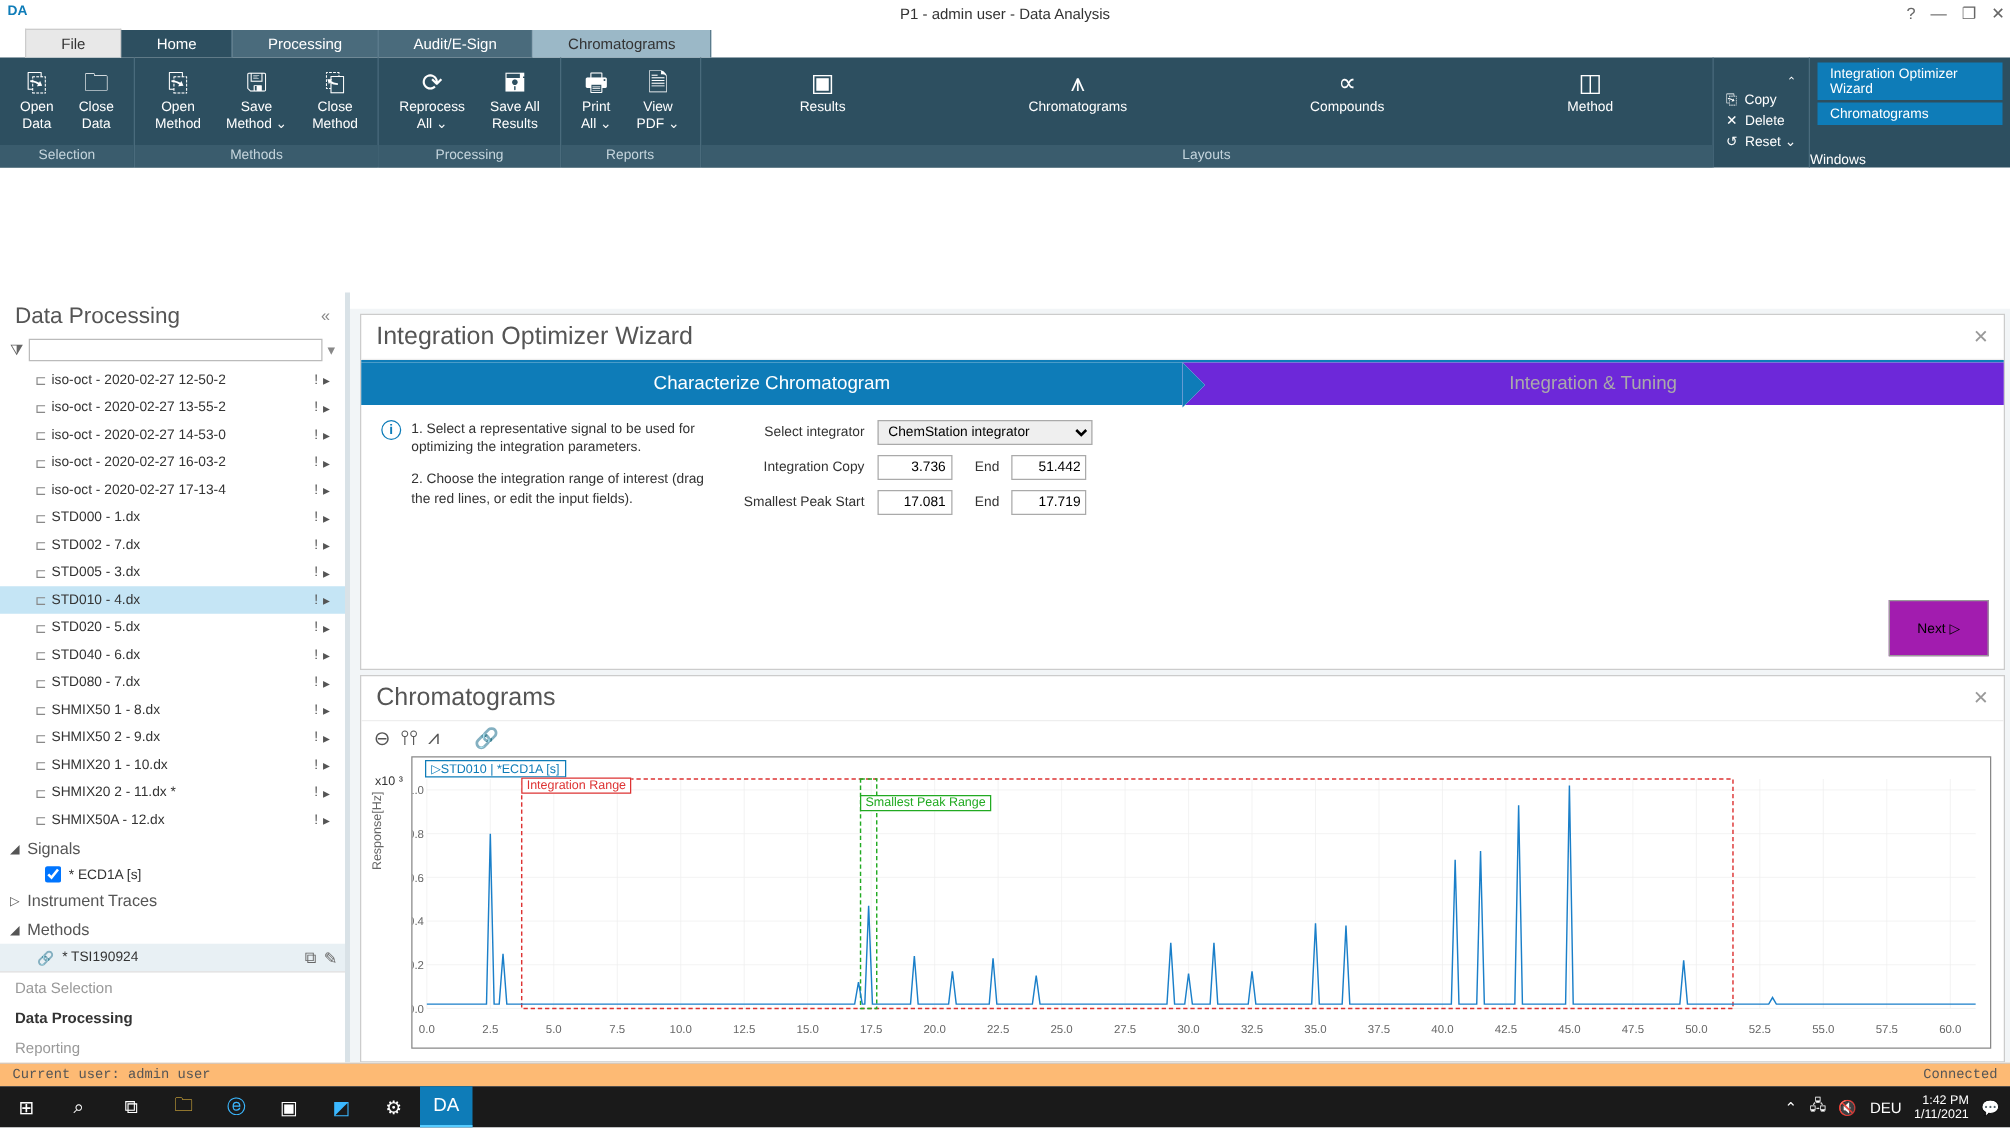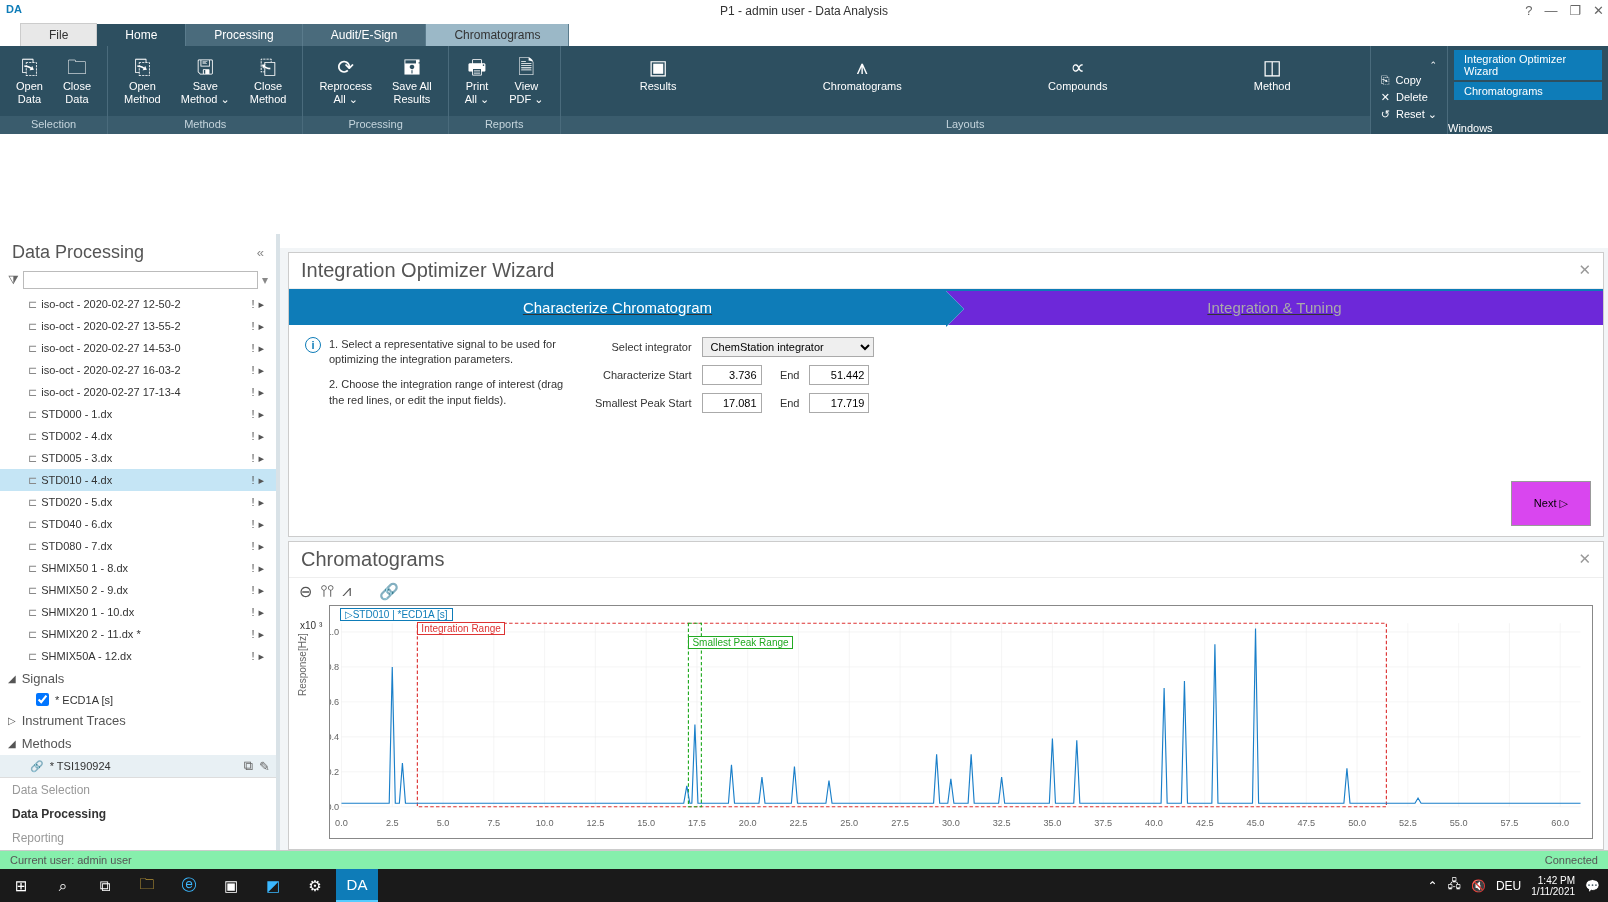--- a/index.html
+++ b/index.html
@@ -66,53 +66,53 @@
 
 .right-content { flex: 1; display: flex; flex-direction: column; overflow: hidden; padding: 4px 4px 0 8px; gap: 4px; background: #f2f5f7; }
 
 .panel { background: #fff; border: 1px solid #ccc; display: flex; flex-direction: column; }
 .panel-header { display: flex; align-items: center; justify-content: space-between; padding: 6px 12px; border-bottom: 1px solid #eee; }
 .panel-header .ptitle { font-size: 20px; color: #555; }
 .panel-header .pclose { color: #999; font-size: 15px; cursor: pointer; }
 
 
 .wizard { flex: 0 0 auto; }
-.wizard-steps { display: flex; height: 36px; border-top: 2px solid #0e7cb8; text-decoration: underline; }
+.wizard-steps { display: flex; height: 36px; border-top: 2px solid #0e7cb8; }
 .wstep { flex: 1; display: flex; align-items: center; justify-content: center; font-size: 15px; position: relative; background: #6d28d9; color: #aaa; }
 .wstep.active { background: #0e7cb8; color: #fff; }
 .wstep.active::after { content: ""; position: absolute; right: -18px; top: 0; border-left: 18px solid #0e7cb8; border-top: 18px solid transparent; border-bottom: 18px solid transparent; z-index: 2; }
 .wstep:not(.active):not(:last-child)::after { content: ""; position: absolute; right: -14px; top: 4px; border-left: 14px solid #f4f4f4; border-top: 14px solid transparent; border-bottom: 14px solid transparent; z-index: 2; }
 .wstep:not(:first-child)::before { content: ""; position: absolute; left: 0; top: 0; border-left: 18px solid #fff; border-top: 18px solid transparent; border-bottom: 18px solid transparent; z-index: 1; }
 .wizard-body { display: flex; padding: 12px 16px 8px; gap: 30px; font-size: 11px; min-height: 150px; }
 .wiz-instructions { width: 260px; display: flex; gap: 8px; }
 .wiz-instructions .info-ico { width: 16px; height: 16px; border: 1.5px solid #0e7cb8; border-radius: 50%; color: #0e7cb8; font-size: 11px; text-align: center; line-height: 14px; flex-shrink: 0; font-weight: bold; }
 .wiz-instructions .steps { line-height: 1.4; }
 .wiz-instructions .steps p { margin-bottom: 10px; }
 .wiz-form { display: grid; grid-template-columns: auto auto auto auto; gap: 8px 10px; align-content: start; align-items: center; }
 .wiz-form label { text-align: right; font-size: 11px; }
 .wiz-form select, .wiz-form input { border: 1px solid #aaa; font-size: 11px; padding: 2px 4px; height: 20px; }
 .wiz-form input { width: 60px; text-align: right; }
 .wiz-form select { width: 172px; }
 .wizard-footer { display: flex; justify-content: flex-end; padding: 6px 12px 10px; }
-.wizard-footer button { padding: 15px 22px; border: 1px solid #999; background: #d946ef; font-size: 11px; cursor: pointer; }
+.wizard-footer button { padding: 15px 22px; border: 1px solid #999; background: #a21caf; font-size: 11px; cursor: pointer; }
 
 
 .chrom-panel { flex: 1; min-height: 0; }
 .chrom-toolbar { display: flex; gap: 8px; padding: 4px 10px; font-size: 16px; color: #555; }
 .chrom-toolbar span { cursor: pointer; }
 .chart-area { flex: 1; position: relative; margin: 0 10px 10px 40px; border: 1px solid #888; }
 .chart-ylabel { position: absolute; left: -28px; top: 50%; transform: rotate(-90deg) translateX(50%); transform-origin: left; font-size: 10px; color: #666; white-space: nowrap; }
 .chart-title-badge { position: absolute; top: 2px; left: 10px; border: 1px solid #0e7cb8; color: #0e7cb8; font-size: 10px; padding: 0 4px; background: #fff; }
 .range-badge { position: absolute; font-size: 10px; padding: 0 3px; border: 1px solid; background: #fff; }
 .range-badge.red { border-color: #d33; color: #d33; }
 .range-badge.green { border-color: #2a2; color: #2a2; }
 .exp-label { position: absolute; top: 14px; left: -30px; font-size: 10px; }
 
 
-.statusbar { height: 19px; background: #86efac; display: flex; align-items: center; justify-content: space-between; padding: 0 10px; font-size: 11px; color: #555; border-top: 1px solid #ccc; }
+.statusbar { height: 19px; background: #fdba74; display: flex; align-items: center; justify-content: space-between; padding: 0 10px; font-size: 11px; color: #555; border-top: 1px solid #ccc; font-family: Liberation Mono, monospace; }
 
 
 .taskbar { height: 33px; background: #1a1a1a; display: flex; align-items: center; color: #fff; font-size: 12px; position: relative; }
 .taskbar .tbtn { width: 42px; height: 33px; display: flex; align-items: center; justify-content: center; font-size: 15px; cursor: pointer; }
 .taskbar .tbtn.active { background: #0e7cb8; border-bottom: 2px solid #5cf; }
 .taskbar .tray { position: absolute; right: 0; display: flex; align-items: center; gap: 10px; padding-right: 8px; }
 .taskbar .clock { text-align: right; font-size: 10px; line-height: 1.1; }
 
 svg.peaks { width: 100%; height: 100%; }
 </style>
@@ -297,21 +297,21 @@
         <div class="tree-item">
           <span style="color:#888;margin-right:4px">⊏</span>
           <span class="ti-name">STD000 - 1.dx</span>
           <span class="ti-icons">
             <span>!</span>
             <span>▸</span>
           </span>
         </div>
         <div class="tree-item">
           <span style="color:#888;margin-right:4px">⊏</span>
-          <span class="ti-name">STD002 - 4.dx</span>
+          <span class="ti-name">STD002 - 7.dx</span>
           <span class="ti-icons">
             <span>!</span>
             <span>▸</span>
           </span>
         </div>
         <div class="tree-item">
           <span style="color:#888;margin-right:4px">⊏</span>
           <span class="ti-name">STD005 - 3.dx</span>
           <span class="ti-icons">
             <span>!</span>
@@ -436,21 +436,21 @@
         <div class="wiz-instructions">
           <div class="info-ico">i</div>
           <div class="steps">
             <p>1. Select a representative signal to be used for optimizing the integration parameters.</p>
             <p>2. Choose the integration range of interest (drag the red lines, or edit the input fields).</p>
           </div>
         </div>
         <div class="wiz-form">
           <label>Select integrator</label>
           <select style="grid-column: span 3"><option>ChemStation integrator</option></select>
-          <label>Characterize Start</label>
+          <label>Integration Copy</label>
           <input value="3.736" style="">
           <label>End</label>
           <input value="51.442" style="">
           <label>Smallest Peak Start</label>
           <input value="17.081" style="">
           <label>End</label>
           <input value="17.719" style="">
         </div>
       </div>
       <div class="wizard-footer">

